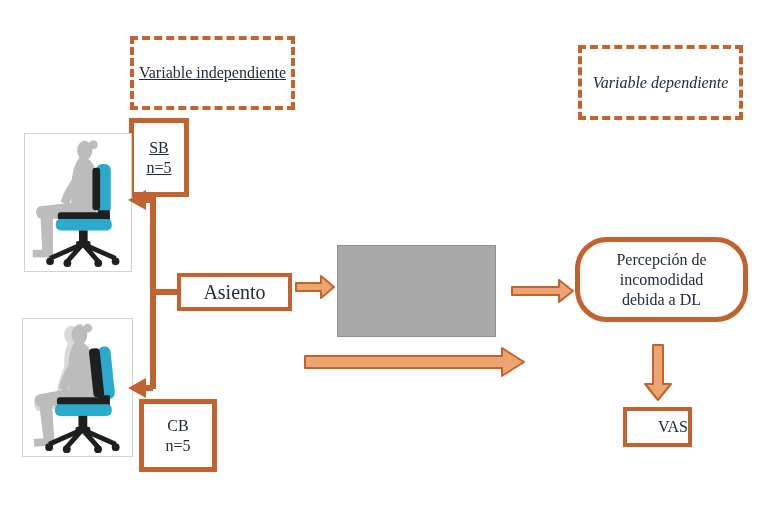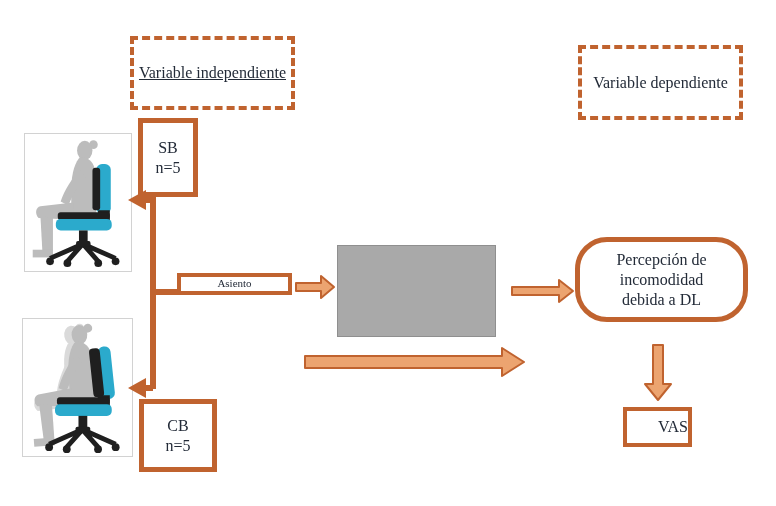--- a/index.html
+++ b/index.html
@@ -5,24 +5,24 @@
   html,body{margin:0;padding:0;background:#ffffff;}
   #stage{position:relative;width:776px;height:506px;background:#ffffff;overflow:hidden;
          font-family:"Liberation Serif","DejaVu Serif",serif;color:var(--text,#232b38);}
   .box{position:absolute;box-sizing:border-box;background:#ffffff;display:flex;
        flex-direction:column;align-items:center;justify-content:center;text-align:center;
        font-size:16px;line-height:1.25;}
   .dashed{border:4px dashed var(--accent,#c0632f);}
   .solid{border:4px solid var(--accent,#c0632f);}
 
   #var-indep{left:130px;top:36px;width:165px;height:74px;text-decoration:underline;}
-  #var-dep{left:578px;top:45px;width:165px;height:75px;}
-  #sb-box{left:138px;top:118px;width:60px;height:79px;border-width:5px;}
+  #var-dep{left:578px;top:45px;width:165px;height:75px;font-style:italic;}
+  #sb-box{left:129px;top:118px;width:60px;height:79px;border-width:5px;text-decoration:underline;}
   #cb-box{left:139px;top:399px;width:78px;height:73px;border-width:5px;}
-  #asiento-box{left:177px;top:273px;width:115px;height:22px;font-size:11px;justify-content:center;}
+  #asiento-box{left:177px;top:273px;width:115px;height:38px;font-size:20px;justify-content:center;}
   #gray-box{left:337px;top:245px;width:159px;height:92px;background:var(--gray_box,#a9a9a9);
             border:1px solid #8f8f8f;}
   #percepcion-box{left:575px;top:237px;width:173px;height:85px;border-width:5px;border-radius:32px;}
   #percepcion-box span{display:block;max-width:126px;}
   #t8-box{left:455px;top:383px;width:152px;height:35px;border:1px dashed var(--muted_border,#9a9a9a);
           font-size:16px;}
   #vas-box{left:623px;top:407px;width:69px;height:40px;border-width:4px;align-items:flex-end;}
 
   .chair{position:absolute;box-sizing:border-box;border:1px solid #d2d2d2;background:#fff;}
   #chair-sb{left:24px;top:133px;width:108px;height:139px;}

